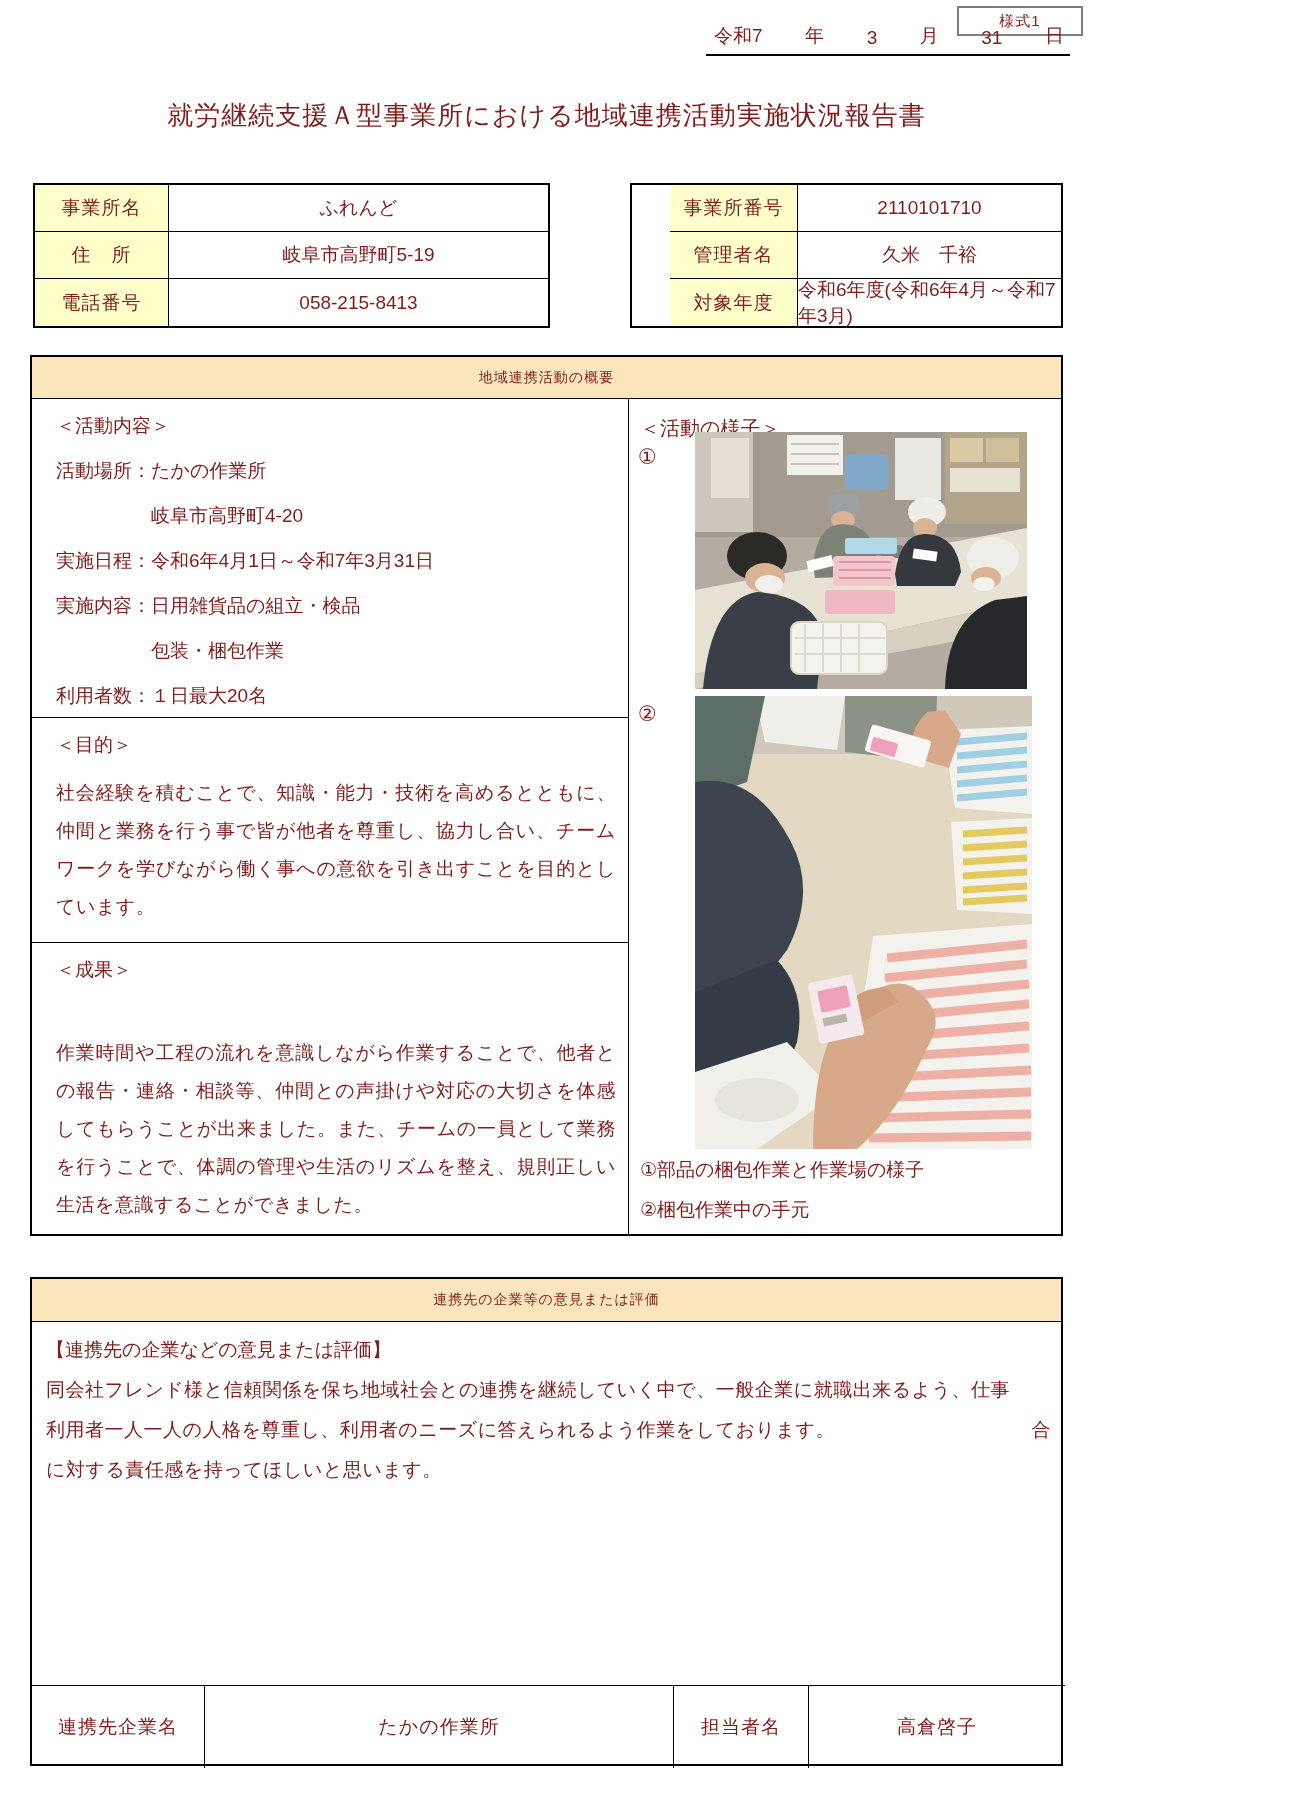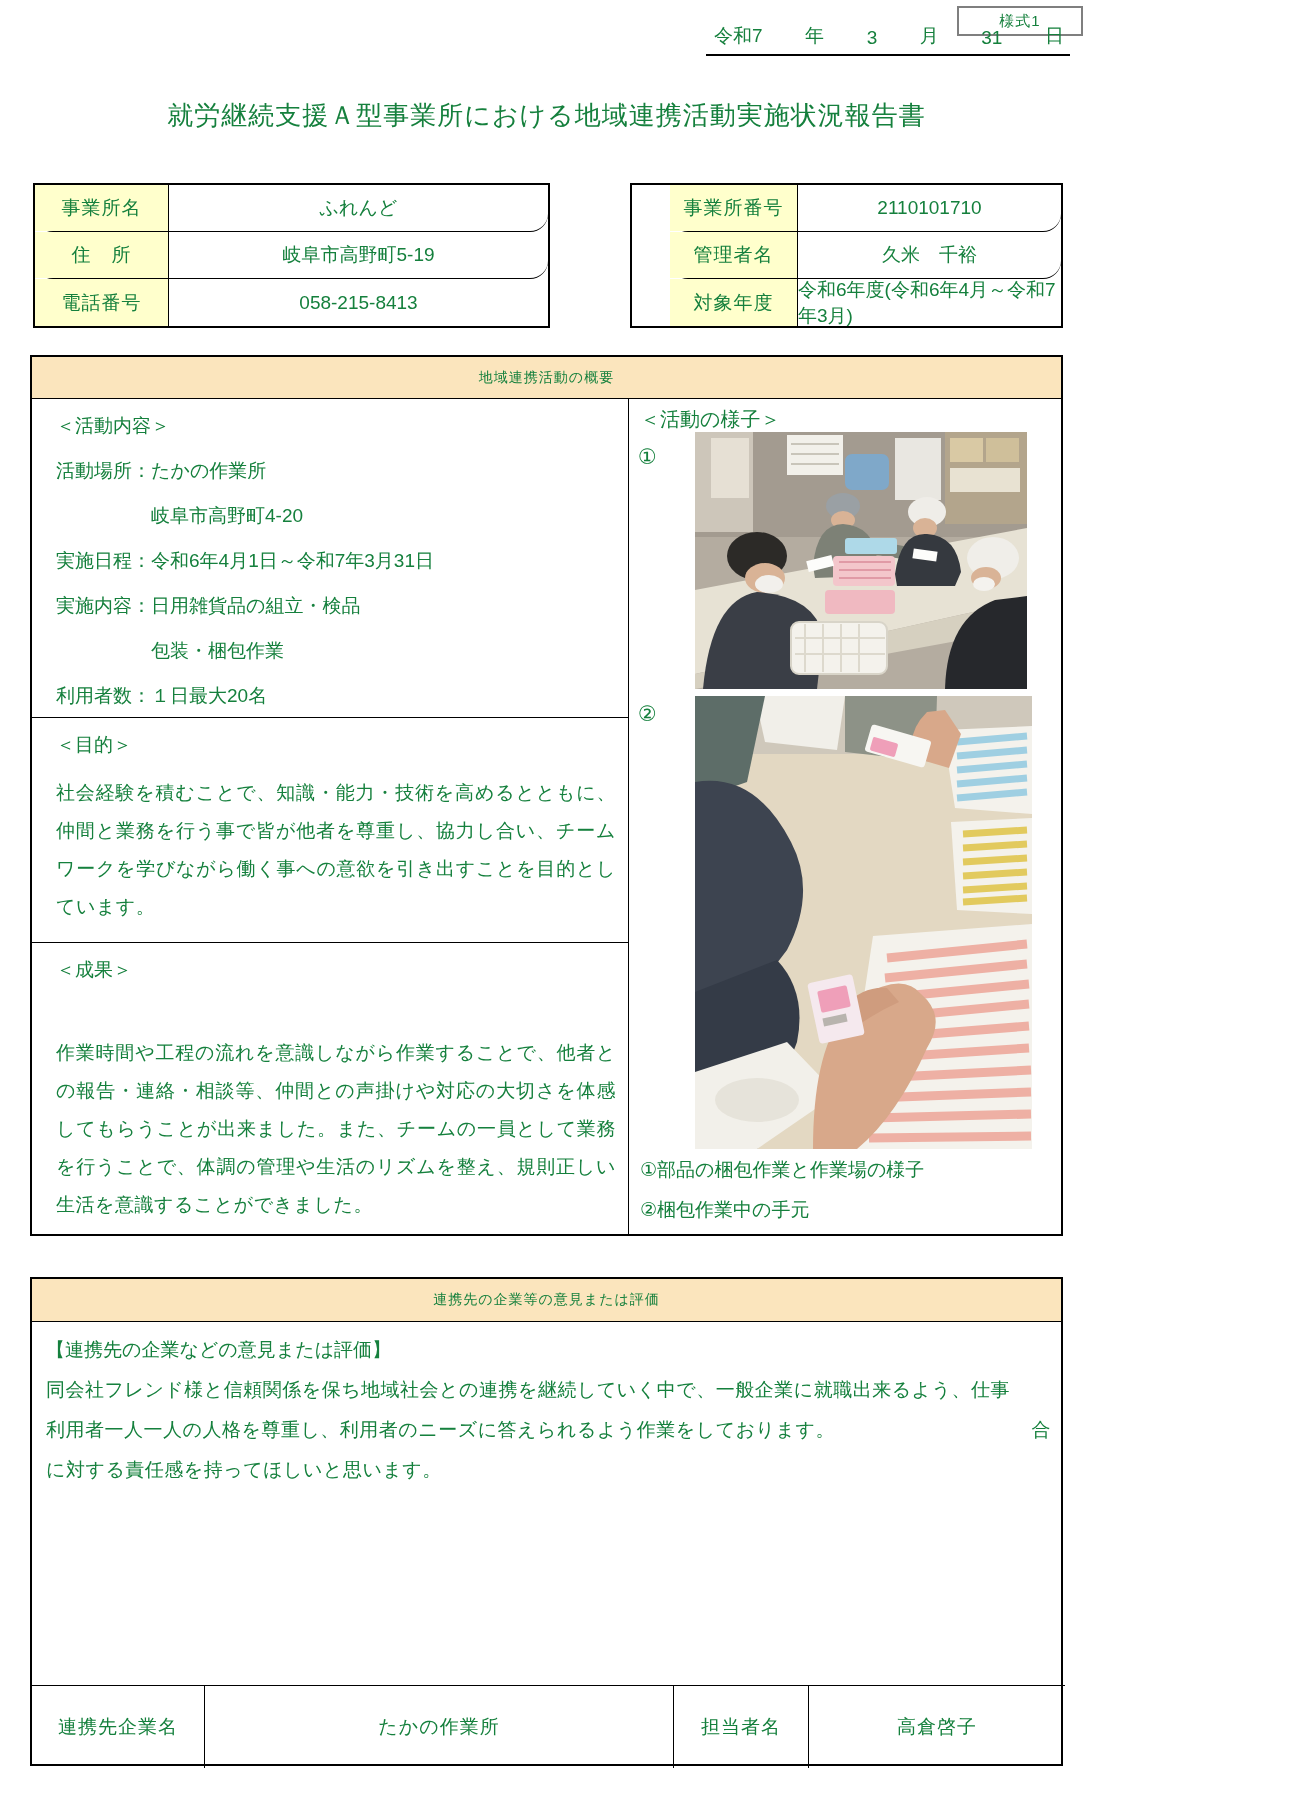--- a/index.html
+++ b/index.html
@@ -1,39 +1,39 @@
 <!DOCTYPE html>
 <html lang="ja"><head>
 <meta charset="utf-8">
 <style>
   html,body{margin:0;padding:0;background:#ffffff;}
   .page{
     position:relative;width:1294px;height:1800px;background:#ffffff;
-    font-family:"Liberation Sans","DejaVu Sans",sans-serif;color:#15803d;
+    font-family:"Liberation Sans","DejaVu Sans",sans-serif;color:#7f1d1d;
     overflow:hidden;
   }
   
   .form-tag{
     position:absolute;left:957px;top:6px;width:126px;height:30px;
     border:2px solid #7f7f7f;display:flex;align-items:center;justify-content:center;
     font-size:15px;letter-spacing:1px;box-sizing:border-box;background:#fff;
   }
   .date-row{
     position:absolute;left:706px;top:24px;width:364px;height:32px;
     border-bottom:2px solid #000;display:flex;justify-content:space-between;
     align-items:flex-end;font-size:19px;box-sizing:border-box;
     padding:0 6px 5px 8px;
   }
   .doc-title{
     position:absolute;left:30px;top:98px;width:1033px;text-align:center;
     font-size:26px;letter-spacing:1px;white-space:nowrap;
   }
   
   .info-table{position:absolute;top:183px;border:2px solid #000;box-sizing:border-box;background:#fff;}
-  .info-table .row{display:flex;height:47px;border-bottom:1px solid #000;box-sizing:border-box;border-radius:18px;}
+  .info-table .row{display:flex;height:47px;border-bottom:1px solid #000;box-sizing:border-box;}
   .info-table .row:last-child{border-bottom:none;}
   .info-table .lbl{
     background:#FFFFCC;border-right:1px solid #000;display:flex;align-items:center;
     justify-content:center;font-size:19px;letter-spacing:1px;box-sizing:border-box;flex:none;
   }
   .info-table .val{flex:1;display:flex;align-items:center;justify-content:center;font-size:19px;}
   .tbl-left{left:33px;width:517px;}
   .tbl-left .lbl{width:134px;}
   .tbl-right{left:630px;width:433px;padding-left:38px;}
   .tbl-right .lbl{width:128px;}
@@ -48,21 +48,21 @@
   .ov-cell{box-sizing:border-box;padding:4px 12px 0 24px;font-size:19px;}
   .cell-activity{height:319px;border-bottom:1px solid #000;}
   .cell-activity div{line-height:45px;white-space:pre;}
   .cell-purpose{height:225px;border-bottom:1px solid #000;}
   .cell-result{height:293px;}
   .cell-heading{line-height:45px;}
   .cell-para{line-height:38px;text-align:justify;letter-spacing:0.5px;}
   .cell-purpose .cell-para{margin-top:8px;font-family:Liberation Mono, monospace;}
   .cell-result .cell-para{margin-top:42px;}
   .ov-right{position:absolute;left:598px;top:42px;width:435px;height:837px;box-sizing:border-box;}
-  .ov-right-heading{padding:7px 0 0 10px;font-size:20px;}
+  .ov-right-heading{padding:16px 0 0 10px;font-size:20px;}
   .photo-marker{position:absolute;left:8px;font-size:21px;}
   .marker-1{top:46px;}
   .marker-2{top:303px;}
   .photo{position:absolute;left:65px;overflow:hidden;}
   .photo-1{top:33px;width:332px;height:257px;}
   .photo-2{top:297px;width:337px;height:453px;}
   .photo svg{display:block;width:100%;height:100%;}
   .photo-caption{position:absolute;left:10px;font-size:19px;white-space:nowrap;}
   .caption-1{top:758px;}
   .caption-2{top:798px;}

